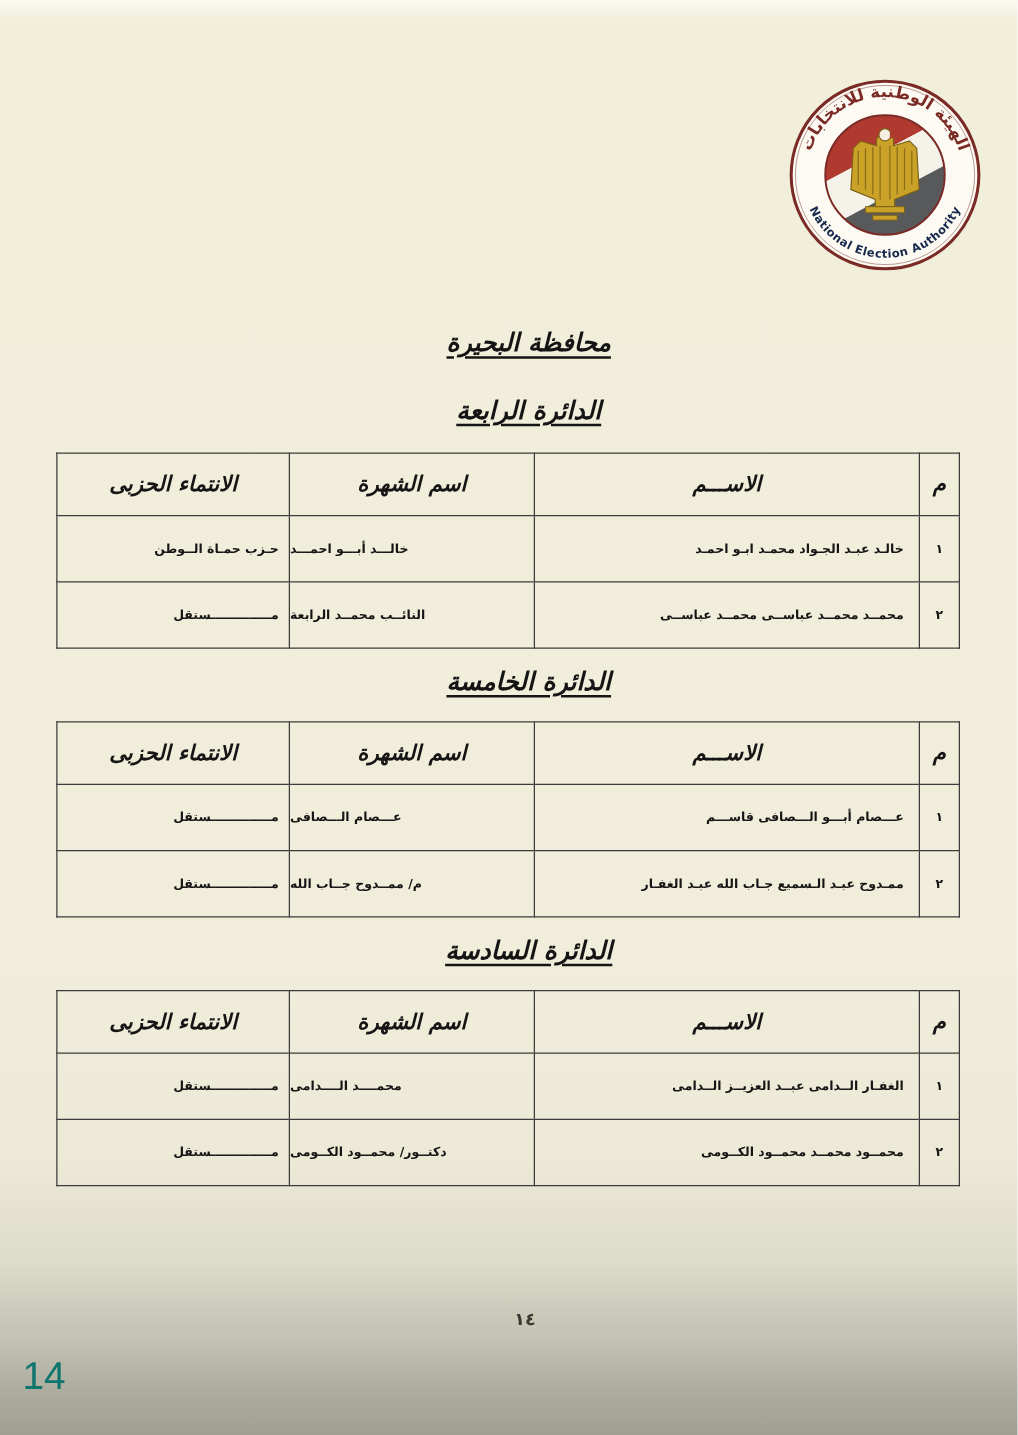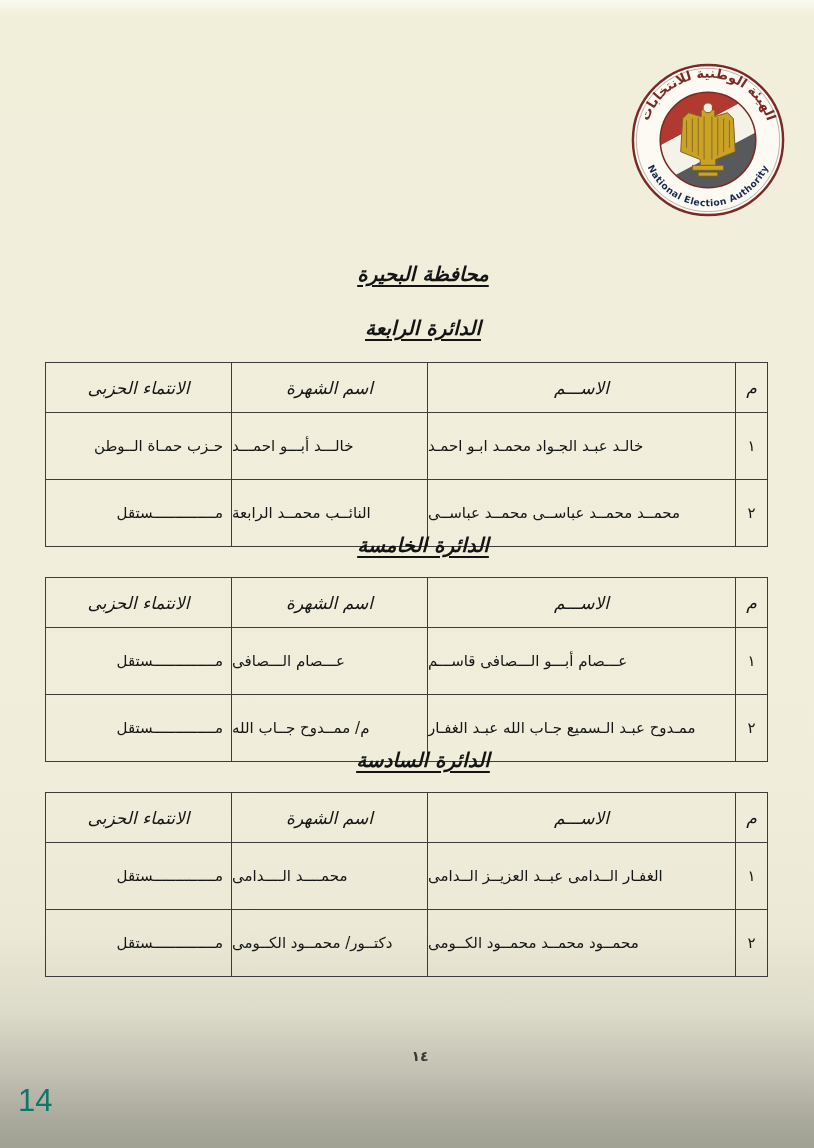--- a/index.html
+++ b/index.html
@@ -19,29 +19,29 @@
     color:#141414; text-decoration:underline;
     text-underline-offset:4px;
   }
   table.doc-table {
     position:absolute; left:45px; width:722px;
     border-collapse:collapse; table-layout:fixed; direction:rtl;
     background:transparent;
   }
   table.doc-table th, table.doc-table td {
     border:1.6px solid #3c3c3c;
-    font-weight:normal; color:#151515;
+    font-weight:bold; color:#151515;
     white-space:nowrap; overflow:hidden;
   }
   table.doc-table th {
     height:50px; font-size:17px; font-style:italic; text-align:center;
   }
-  table.doc-table td { height:67px; font-size:15px; }
+  table.doc-table td { height:53px; font-size:10px; }
   td.c-num, th.h-num { text-align:center; font-size:15px; }
-  td.c-name { text-align:left; padding-right:12px; }
+  td.c-name { text-align:right; padding-right:12px; }
   td.c-known { text-align:left; padding-right:8px; }
   td.c-party { text-align:right; padding-right:8px; }
   col.w-num { width:32px; }
   col.w-name { width:308px; }
   col.w-known { width:196px; }
   col.w-party { width:186px; }
   .t1 { top:362px; } .t2 { top:577px; } .t3 { top:792px; }
   .ttl-gov { top:262px; } .ttl-d4 { top:316px; } .ttl-d5 { top:533px; } .ttl-d6 { top:748px; }
   .footer-page-num {
     position:absolute; top:1048px; left:0; width:840px; text-align:center;

